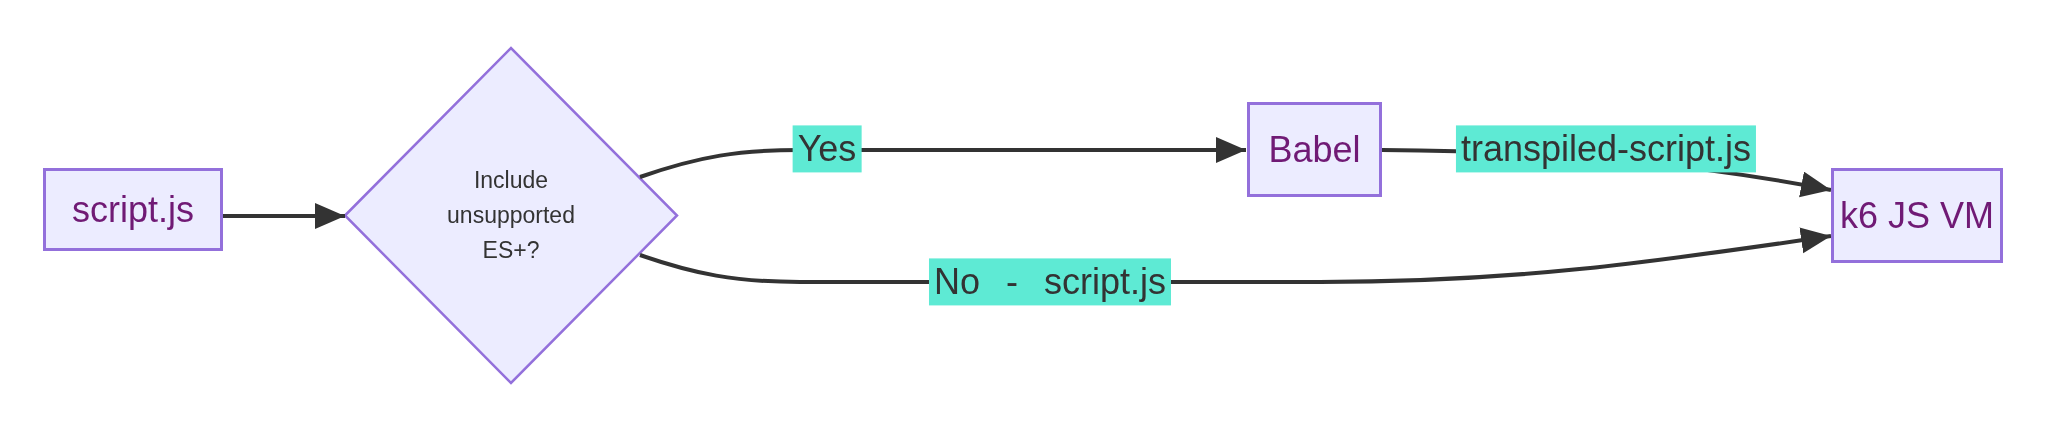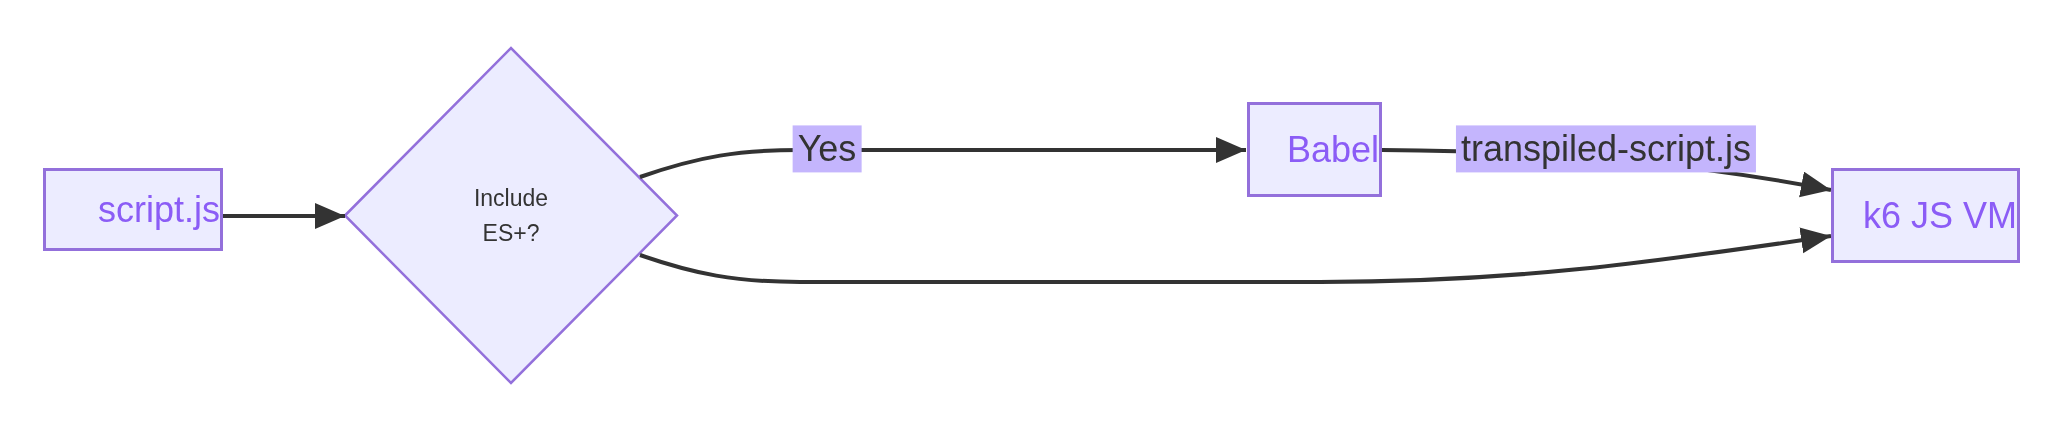--- a/index.html
+++ b/index.html
@@ -20,52 +20,52 @@
     left: 0;
     top: 0;
     width: 2064px;
     height: 432px;
   }
   .node-rect {
     position: absolute;
     box-sizing: border-box;
     background: #ECECFF;
     border: 3px solid #9370DB;
-    color: #8b5cf6;
+    color: #701a75;
     display: flex;
     align-items: center;
-    justify-content: flex-end;
+    justify-content: center;
     font-size: 36px;
     line-height: 1;
     white-space: nowrap;
   }
   .node-script  { left: 43px;   top: 168px; width: 180px; height: 83px; }
   .node-babel   { left: 1247px; top: 102px; width: 135px; height: 95px; }
-  .node-k6      { left: 1831px; top: 168px; width: 189px; height: 95px; }
+  .node-k6      { left: 1831px; top: 168px; width: 172px; height: 95px; }
 
   .decision-label {
     position: absolute;
     left: 345px;
     top: 48px;
     width: 332px;
     height: 335px;
     display: flex;
     flex-direction: column;
     align-items: center;
     justify-content: center;
     color: #333333;
     font-size: 23px;
     line-height: 35px;
     text-align: center;
     pointer-events: none;
   }
   .edge-label {
     position: absolute;
     transform: translate(-50%, -50%);
-    background: #c4b5fd;
+    background: #5eead4;
     color: #333333;
     font-size: 36px;
     line-height: 1.2;
     padding: 2px 5px;
     white-space: nowrap;
   }
   .label-yes        { left: 827px;  top: 149px; }
   .label-no         { left: 1050px; top: 282px; word-spacing: 16px; }
   .label-transpiled { left: 1606px; top: 149px; text-align: right; }
 </style>
@@ -99,21 +99,23 @@
   <div class="node-rect node-babel">
     <span>Babel</span>
   </div>
 
   <div class="node-rect node-k6">
     <span>k6 JS VM</span>
   </div>
 
   <div class="decision-label">
     <span>Include</span>
+    <span>unsupported</span>
     <span>ES+?</span>
   </div>
 
   <div class="edge-label label-yes">Yes</div>
 
+  <div class="edge-label label-no">No - script.js</div>
 
   <div class="edge-label label-transpiled">transpiled-script.js</div>
 
 </div>
 
 </body></html>

